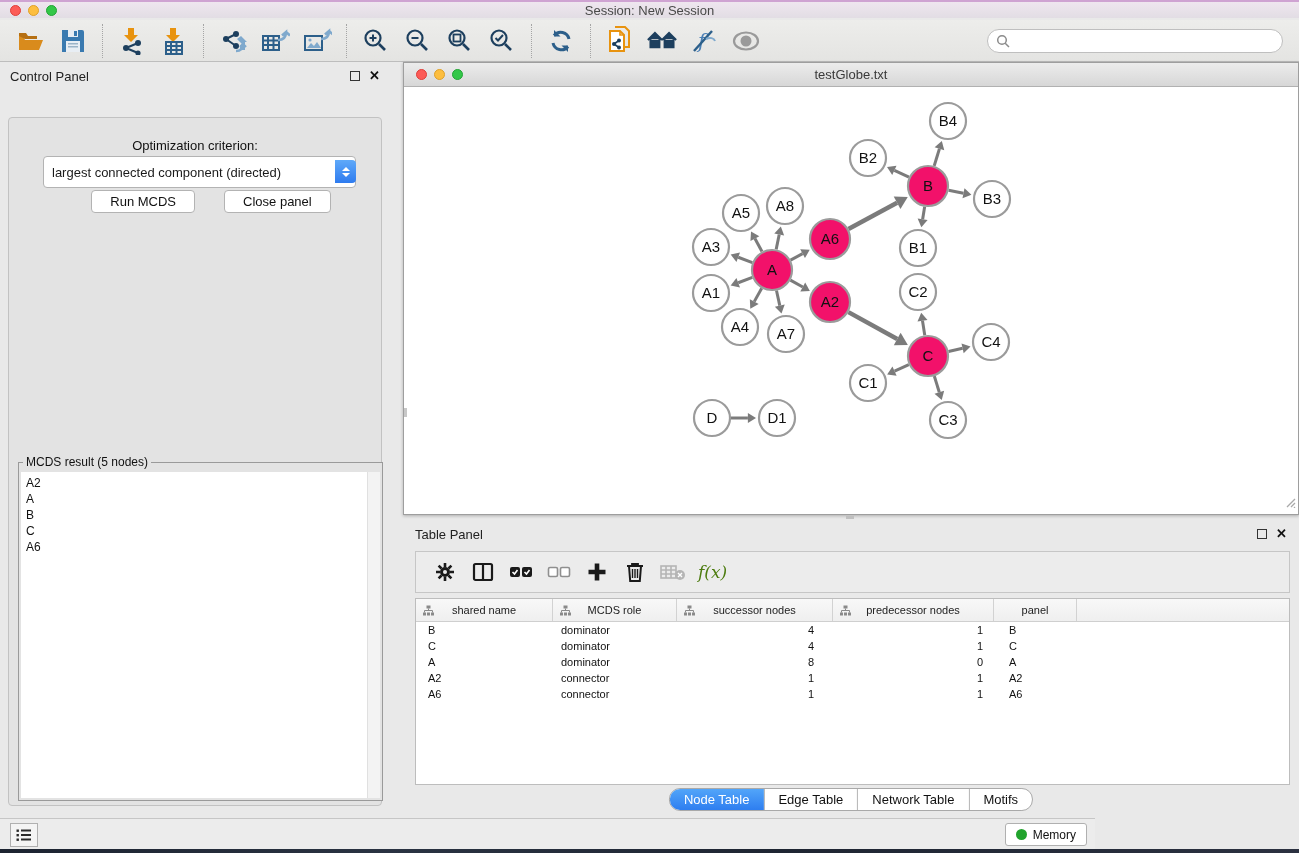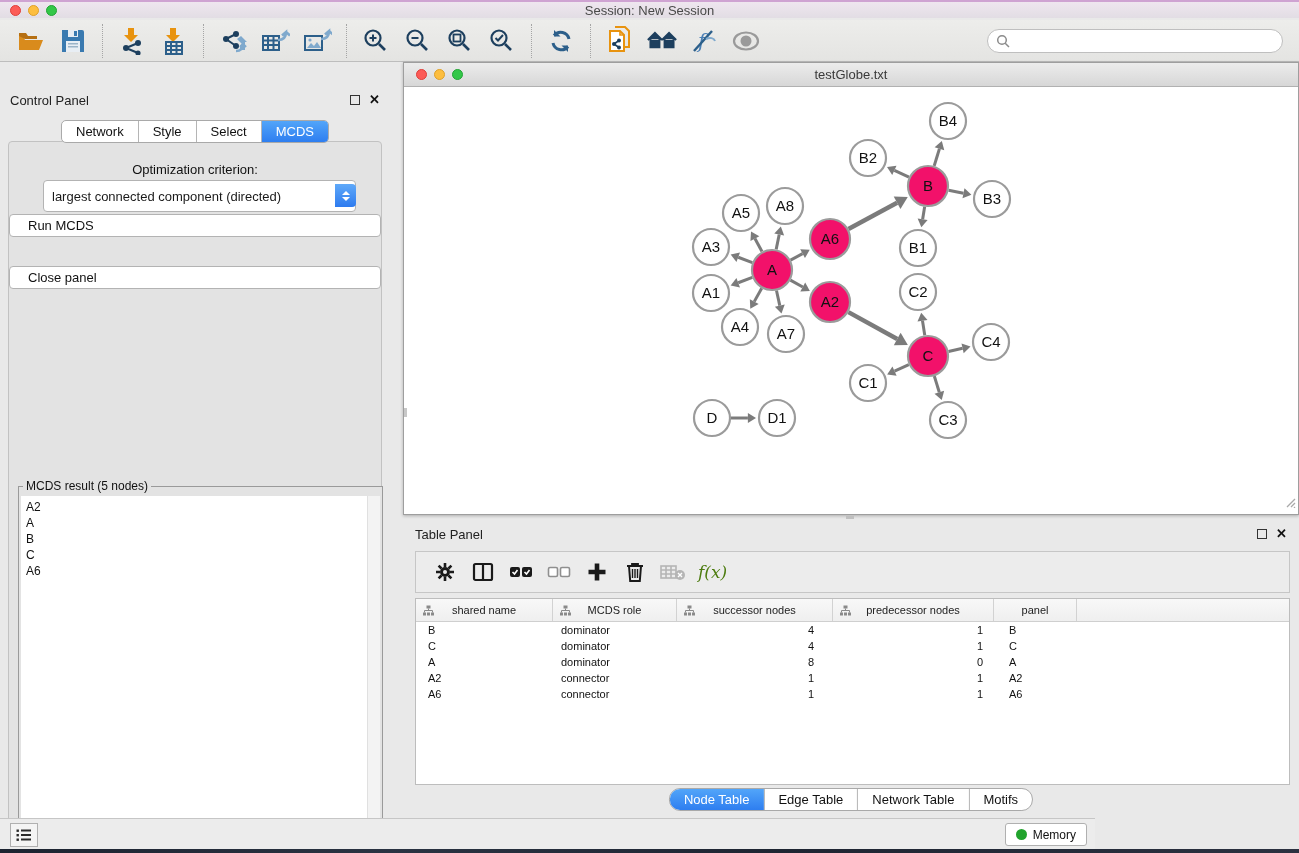--- a/index.html
+++ b/index.html
@@ -21,42 +21,42 @@
   .toolbar { position:absolute; left:0; top:20px; width:1299px; height:42px;
     background:linear-gradient(#ededeb,#e4e4e2); border-bottom:1px solid #bdbdbd;
     display:flex; align-items:center; padding:0 10px; }
   .tb-icon { width:30px; height:30px; display:flex; align-items:center; justify-content:center; margin:0 6px; cursor:default; }
   .vsep { height:34px; border-left:1px dotted #a5a5a5; margin:0 8px; }
   .searchbox { margin-left:auto; margin-right:6px; width:296px; height:24px; background:#fff;
     border:1px solid #bfbfbf; border-radius:13px; display:flex; align-items:center; padding:0 8px; }
   .searchbox input { border:none; outline:none; flex:1; font-size:13px; font-family:"Liberation Sans",sans-serif; background:transparent; margin-left:5px;}
 
   
-  .control-panel { position:absolute; left:0; top:62px; width:390px; height:756px;margin-top:24px; }
+  .control-panel { position:absolute; left:0; top:62px; width:390px; height:756px; }
   .panel-head { height:28px; display:flex; align-items:center; padding:0 10px; }
   .panel-head .ph-title { font-size:13px; color:#222; }
   .ph-icons { margin-left:auto; display:flex; gap:9px; align-items:center;}
   .float-box { width:10px; height:10px; border:1.5px solid #333; }
   .close-x { font-size:13px; font-weight:bold; color:#111; line-height:10px;}
   .seg-tabs { position:absolute; left:50%; transform:translateX(-50%); top:34px; display:inline-flex;
     background:#fff; border:1px solid #a9a9a9; border-radius:5px; overflow:hidden; z-index:3; }
   .seg { padding:3px 14px; font-size:13px; color:#111; border-right:1px solid #b5b5b5; cursor:default; white-space:nowrap;}
   .seg:last-child{ border-right:none; }
   .seg.active { background:linear-gradient(#52a5f9,#2e7ef0); color:#fff; }
   .cp-inner { position:absolute; left:8px; top:55px; width:374px; height:689px;
     background:#e3e3e3; border:1px solid #c2c2c2; border-radius:4px; }
   .opt-label { text-align:center; margin-top:20px; font-size:13px; color:#111; }
   .dropdown { position:absolute; left:34px; top:38px; width:313px; height:32px; background:#fff;
     border:1px solid #b3b3b3; border-radius:4px; display:flex; align-items:center; }
   .dropdown .dd-text { font-size:13px; padding-left:8px; flex:1; white-space:nowrap; overflow:hidden;}
   .dd-stepper { width:21px; height:23px; margin:-1px -1px 0 0; border-radius:0 4px 4px 0;
     background:linear-gradient(#5fa9f9,#2e7bef); display:flex; flex-direction:column; align-items:center; justify-content:center; gap:2px;}
   .tri-up { width:0;height:0;border-left:4px solid transparent;border-right:4px solid transparent;border-bottom:4px solid #fff;}
   .tri-dn { width:0;height:0;border-left:4px solid transparent;border-right:4px solid transparent;border-top:4px solid #fff;}
-  .cp-buttons { position:absolute; top:72px; left:0; width:100%; display:flex; justify-content:center; gap:29px;flex-direction:column;}
+  .cp-buttons { position:absolute; top:72px; left:16px; width:100%; display:flex; justify-content:center; gap:29px;}
   .btn { height:23px; padding:0 18px; background:#fff; border:1px solid #b3b3b3; border-radius:4px;
     font-size:13px; color:#111; display:flex; align-items:center; cursor:default;}
   .mcds-fieldset { position:absolute; left:9px; top:337px; width:365px; height:346px;
     border:1px solid #9a9a9a; background:#e3e3e3;}
   .mcds-fieldset legend { font-size:12px; color:#111; margin-left:4px; padding:0 3px;}
   .result-list { position:absolute; left:2px; right:2px; top:3px; bottom:2px; background:#fff; display:flex;}
   .rl-items { flex:1; padding:3px 0 0 5px; }
   .rl-item { font-size:12px; line-height:16px; color:#111;}
   .rl-scroll { width:13px; background:#f3f3f3; border-left:1px solid #e0e0e0;}
 
@@ -260,26 +260,20 @@
 </div>
 
 <div class="control-panel">
   <div class="panel-head">
     <span class="ph-title">Control Panel</span>
     <span class="ph-icons">
       <span class="float-box"></span>
       <span class="close-x">✕</span>
     </span>
   </div>
-  <div class="seg-tabs">
-      <div class="seg">Network</div>
-      <div class="seg">Style</div>
-      <div class="seg">Select</div>
-      <div class="seg active">MCDS</div>
-    </div>
   <div class="cp-inner">
     <div class="opt-label">Optimization criterion:</div>
     <div class="dropdown">
       <span class="dd-text">largest connected component (directed)</span>
       <span class="dd-stepper">
           <span class="tri-up"></span>
           <span class="tri-dn"></span>
         </span>
     </div>
     <div class="cp-buttons">

